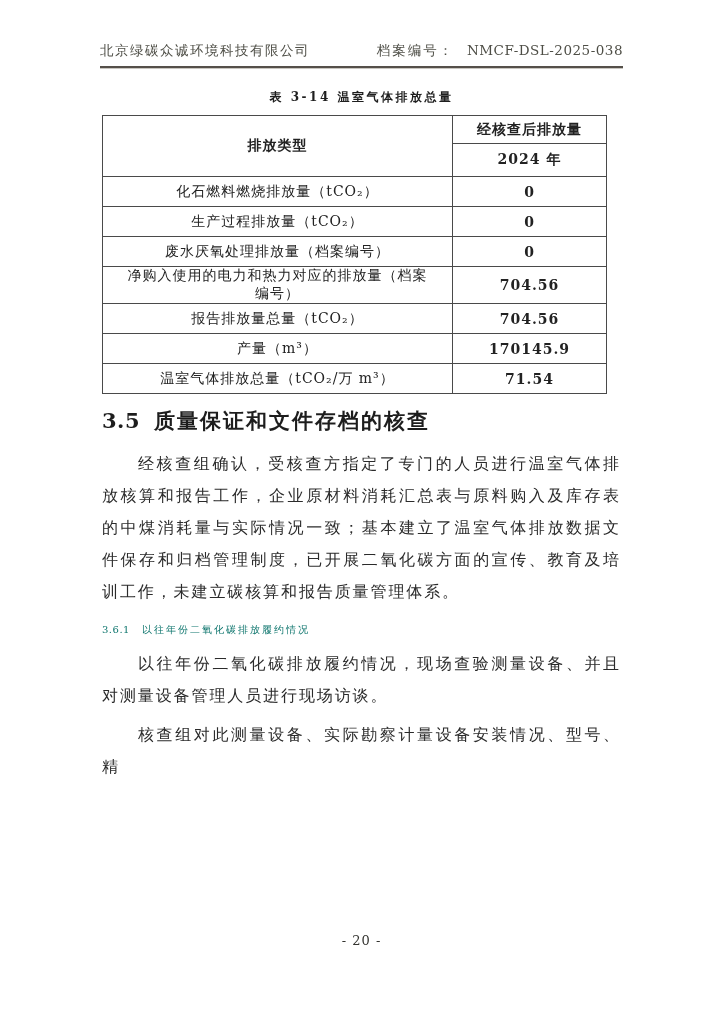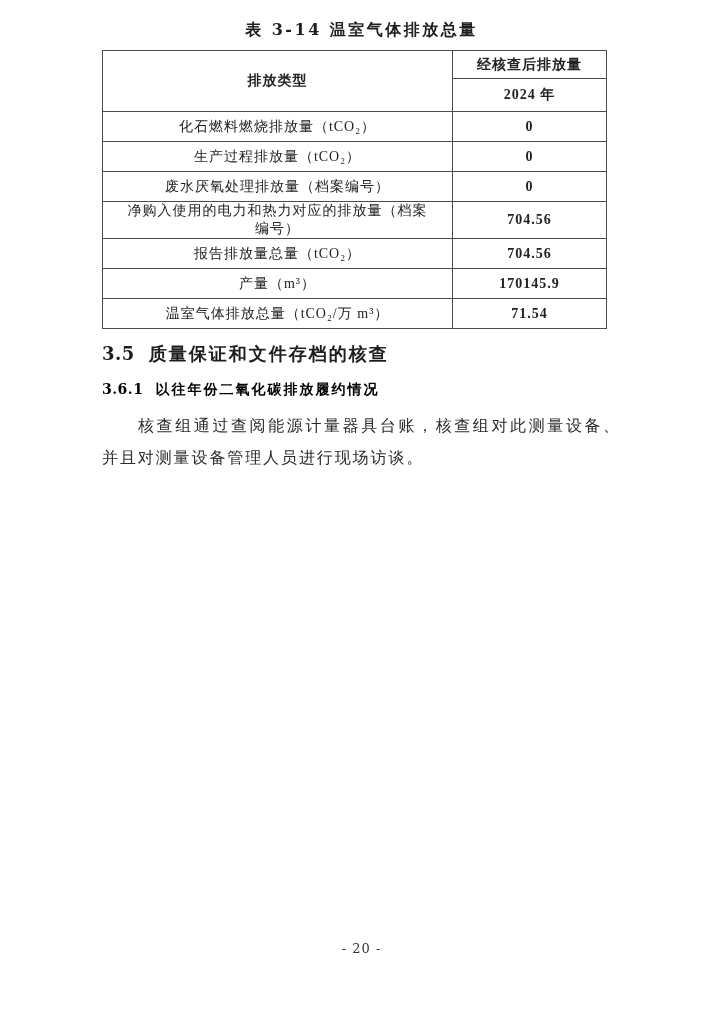--- a/index.html
+++ b/index.html
@@ -25,60 +25,59 @@
     padding-bottom: 6px;
   }
   .file-no { letter-spacing: 0.5px; }
   .file-no .lbl { letter-spacing: 2px; margin-right: 8px; }
   .header-rule { border-top: 2px solid #55504a; border-bottom: 1px solid #c9c6c0; height: 2px; }
   
   .content { padding: 0 102px 0 102px; }
   .table-title {
     text-align: center;
     font-weight: bold;
-    font-size: 16px;
+    font-size: 12px;
     letter-spacing: 2.5px;
     color: #1e1e1e;
     margin-top: 20px;
     margin-bottom: 9px;
   }
   table.emission-table {
     border-collapse: collapse;
     width: 505px;
     table-layout: fixed;
   }
   table.emission-table td {
     border: 1px solid #4a4a4a;
     text-align: center;
     vertical-align: middle;
     font-size: 14px;
     letter-spacing: 1px;
     color: #222;
     padding: 0 20px;
-    font-family: Liberation Serif, serif;
   }
   td.col-type { width: 350px; }
   td.th { font-weight: bold; }
   tr.hr1 td { height: 28px; }
   tr.hr2 td { height: 33px; }
   tr.dr td { height: 30px; margin-left: 40px; }
   td.val { font-weight: bold; letter-spacing: 0.5px; }
   
   .h-sec {
     font-weight: bold;
-    font-size: 18px;
+    font-size: 21px;
     color: #1d1d1d;
     letter-spacing: 2px;
     margin-top: 13px;
   }
   .h-sec .num { letter-spacing: 0.5px; margin-right: 14px; }
   .h-sub {
-    font-weight: bold;
-    font-size: 14px;
-    color: #000000;
+    font-weight: normal;
+    font-size: 10px;
+    color: #0f766e;
     letter-spacing: 2px;
     margin-top: 15px;
   }
   .h-sub .num { letter-spacing: 0.5px; margin-right: 12px; }
   .h36 { margin-top: 19px; }
   p.body {
     font-size: 16px;
     line-height: 32px;
     letter-spacing: 1.9px;
     text-align: justify;
@@ -86,33 +85,43 @@
     color: #2b2b2b;
     margin-top: 11px;
     width: 519px;
   }
   p.first { margin-top: 13px; }
   p.cont { margin-top: 7px; }
   
   .footer {
     position: absolute;
     left: 0;
-    bottom: 68px;
+    bottom: 76px;
     width: 100%;
     text-align: center;
     font-size: 13px;
     color: #33332f;
     letter-spacing: 1px;
   }
 </style>
 </head>
 <body>
 
 <div class="page">
 
+  <div class="header">
+    <div class="header-row">
+      <span>北京绿碳众诚环境科技有限公司</span>
+      <span class="file-no">
+        <span class="lbl">档案编号：</span>
+        <span>NMCF-DSL-2025-038</span>
+      </span>
+    </div>
+    <div class="header-rule"></div>
+  </div>
 
   <div class="content">
 
     <div class="table-title">表 3-14  温室气体排放总量</div>
 
     <table class="emission-table">
       <tbody>
         <tr class="hr1">
           <td class="th col-type" rowspan="2">排放类型</td>
           <td class="th">经核查后排放量</td>
@@ -147,27 +156,29 @@
         <tr class="dr">
           <td>温室气体排放总量（tCO₂/万 m³）</td>
           <td class="val">71.54</td>
         </tr>
       </tbody>
     </table>
 
     <div class="h-sec">
       <span class="num">3.5</span><span>质量保证和文件存档的核查</span>
     </div>
+    <p class="body first">经核查组确认，受核查方指定了专门的人员进行温室气体排放核算和报告工作，企业原材料消耗汇总表与原料购入及库存表的中煤消耗量与实际情况一致；基本建立了温室气体排放数据文件保存和归档管理制度，已开展二氧化碳方面的宣传、教育及培训工作，未建立碳核算和报告质量管理体系。</p>
 
 
     <div class="h-sub">
       <span class="num">3.6.1</span><span>以往年份二氧化碳排放履约情况</span>
     </div>
 
-    <p class="body">核查组通过查阅能源计量器具台账，核查组对此测量设备、并且对测量设备管理人员进行现场访谈。</p>
+    <p class="body">以往年份二氧化碳排放履约情况，现场查验测量设备、并且对测量设备管理人员进行现场访谈。</p>
+    <p class="body cont">核查组对此测量设备、实际勘察计量设备安装情况、型号、精</p>
 
   </div>
 
   <div class="footer">
     <span>- 20 -</span>
   </div>
 
 </div>
 
 </body></html>

